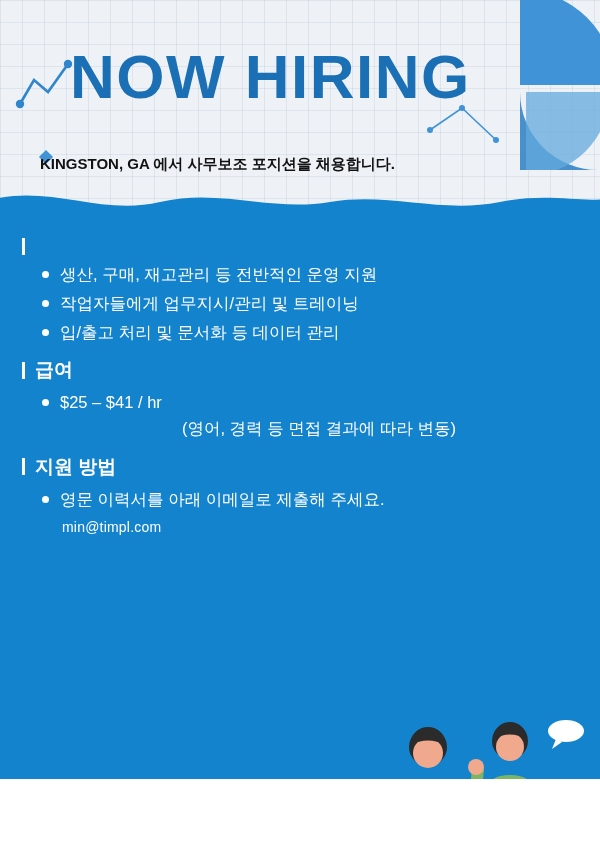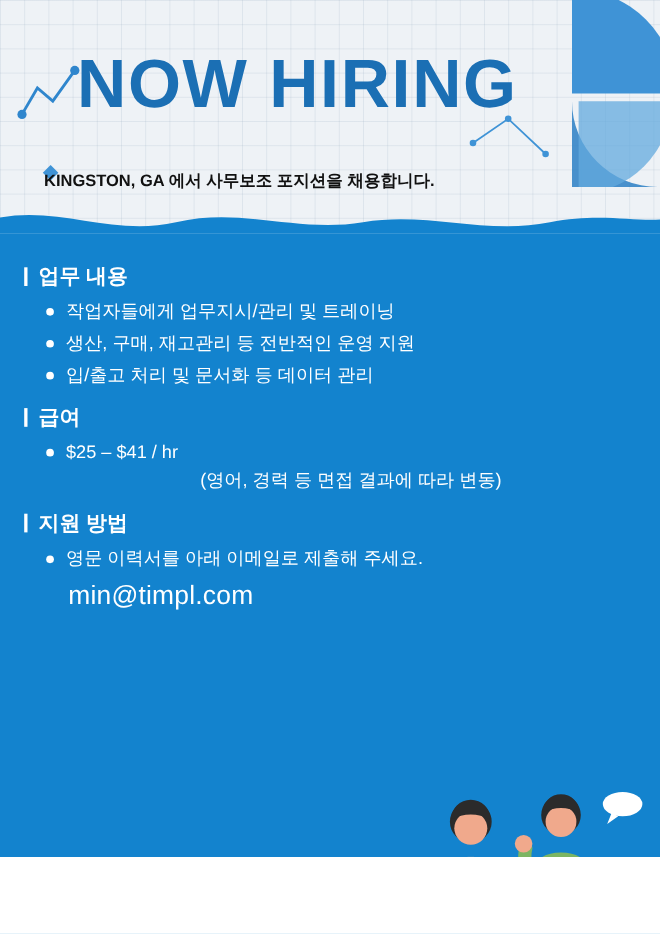--- a/index.html
+++ b/index.html
@@ -134,21 +134,21 @@
     position: absolute;
     left: 2px;
     top: 7px;
     width: 7px; height: 7px;
     border-radius: 50%;
     background: #ffffff;
   }
   ul.items li.noBullet { padding-left: 20px; margin-top: -3px; text-align: center; }
   ul.items li.noBullet::before { display: none; }
   .email {
-    font-size: 24px;
+    font-size: 14px;
     color: #ffffff;
     margin: 8px 0 0 40px;
     letter-spacing: 0.2px;
   }
 
   
   .people {
     position: absolute;
     right: 0;
     bottom: 0;
@@ -195,25 +195,24 @@
       <path d="M0,18 C60,2 110,34 170,20 C230,6 280,30 340,20 C400,10 450,32 510,20 C560,10 595,22 620,16 L620,34 L0,34 Z" fill="#1383ce"></path>
     </svg>
   </div>
 
   <div class="main">
     <div class="content">
 
       <div class="section">
         <div class="sec-head">
           <span class="sec-bar"></span>
-          <span>업무 내용</span>
         </div>
         <ul class="items">
+          <li>생산, 구매, 재고관리 등 전반적인 운영 지원</li>
           <li>작업자들에게 업무지시/관리 및 트레이닝</li>
-          <li>생산, 구매, 재고관리 등 전반적인 운영 지원</li>
           <li>입/출고 처리 및 문서화 등 데이터 관리</li>
         </ul>
       </div>
 
 
 
       <div class="section">
         <div class="sec-head">
           <span class="sec-bar"></span>
           <span>급여</span>

